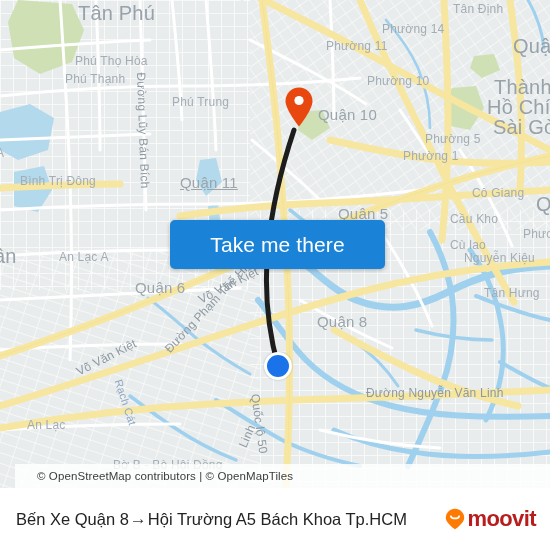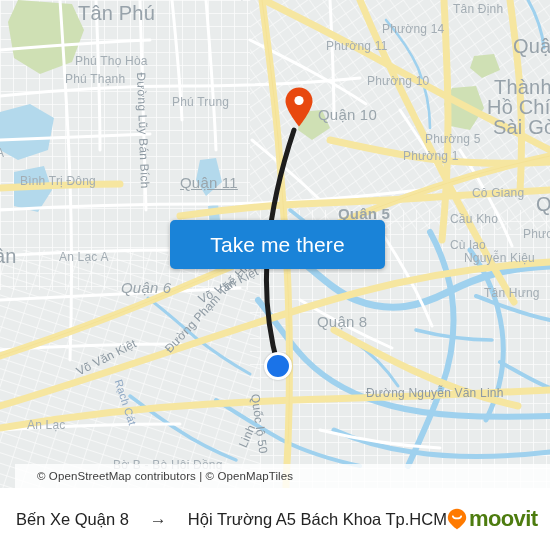--- a/index.html
+++ b/index.html
@@ -108,41 +108,41 @@
     width: 550px; height: 62px;
     background: #ffffff;
     display: flex;
     align-items: center;
     box-sizing: border-box;
     padding: 0 14px 0 16px;
   }
   #route-summary {
     display: flex;
     align-items: center;
-    gap: 20px;
+    gap: 0;
     flex: 1 1 auto;
     font-size: 16.5px;
     color: #232323;
     white-space: nowrap;
   }
   #route-summary .arrow {
     font-size: 17px;
     color: #3c3c3c;
     padding: 0 1px;
   }
   #moovit-logo {
     display: flex;
     align-items: center;
     gap: 2px;
     flex: 0 0 auto;
   }
   #moovit-logo .wordmark {
     font-size: 22px;
     font-weight: bold;
-    color: #4d7c0f;
+    color: #b91c1c;
     letter-spacing: -.6px;
   }
 </style>
 </head>
 <body>
 
 <div id="page">
 
   <div id="map">
 
@@ -243,24 +243,24 @@
     <div id="labels-upright">
         <div class="lbl big" style="left: 78px; top: 2px;">Tân Phú</div>
         <div class="lbl ward" style="left: 75px; top: 54px;">Phú Thọ Hòa</div>
         <div class="lbl ward" style="left: 65px; top: 72px;">Phú Thạnh</div>
         <div class="lbl ward" style="left: 172px; top: 95px;">Phú Trung</div>
         <div class="lbl ward" style="left: 20px; top: 174px;">Bình Trị Đông</div>
         <div class="lbl district" style="left: 180px; top: 174px; text-decoration: underline;">Quận 11</div>
         <div class="lbl ward" style="left: -4px; top: 146px;">A</div>
         <div class="lbl big" style="left: -6px; top: 245px;">ân</div>
         <div class="lbl ward" style="left: 59px; top: 250px;">An Lạc A</div>
-        <div class="lbl district" style="left: 121px; top: 279px; font-style: italic;">Quận 6</div>
+        <div class="lbl district" style="left: 135px; top: 279px;">Quận 6</div>
         <div class="lbl ward" style="left: 27px; top: 418px;">An Lạc</div>
         <div class="lbl district" style="left: 317px; top: 313px;">Quận 8</div>
-        <div class="lbl district" style="left: 338px; top: 205px; font-weight: bold;">Quận 5</div>
+        <div class="lbl district" style="left: 338px; top: 205px;">Quận 5</div>
         <div class="lbl district" style="left: 318px; top: 106px;">Quận 10</div>
         <div class="lbl ward" style="left: 326px; top: 39px;">Phường 11</div>
         <div class="lbl ward" style="left: 382px; top: 22px;">Phường 14</div>
         <div class="lbl ward" style="left: 367px; top: 74px;">Phường 10</div>
         <div class="lbl ward" style="left: 425px; top: 132px;">Phường 5</div>
         <div class="lbl ward" style="left: 381px; top: 149px; margin-left: 22px;">Phường 1</div>
         <div class="lbl ward" style="left: 453px; top: 2px;">Tân Định</div>
         <div class="lbl big" style="left: 513px; top: 35px;">Quận</div>
         <div class="lbl big" style="left: 494px; top: 76px;">Thành</div>
         <div class="lbl big" style="left: 487px; top: 96px;">Hồ Chí</div>

